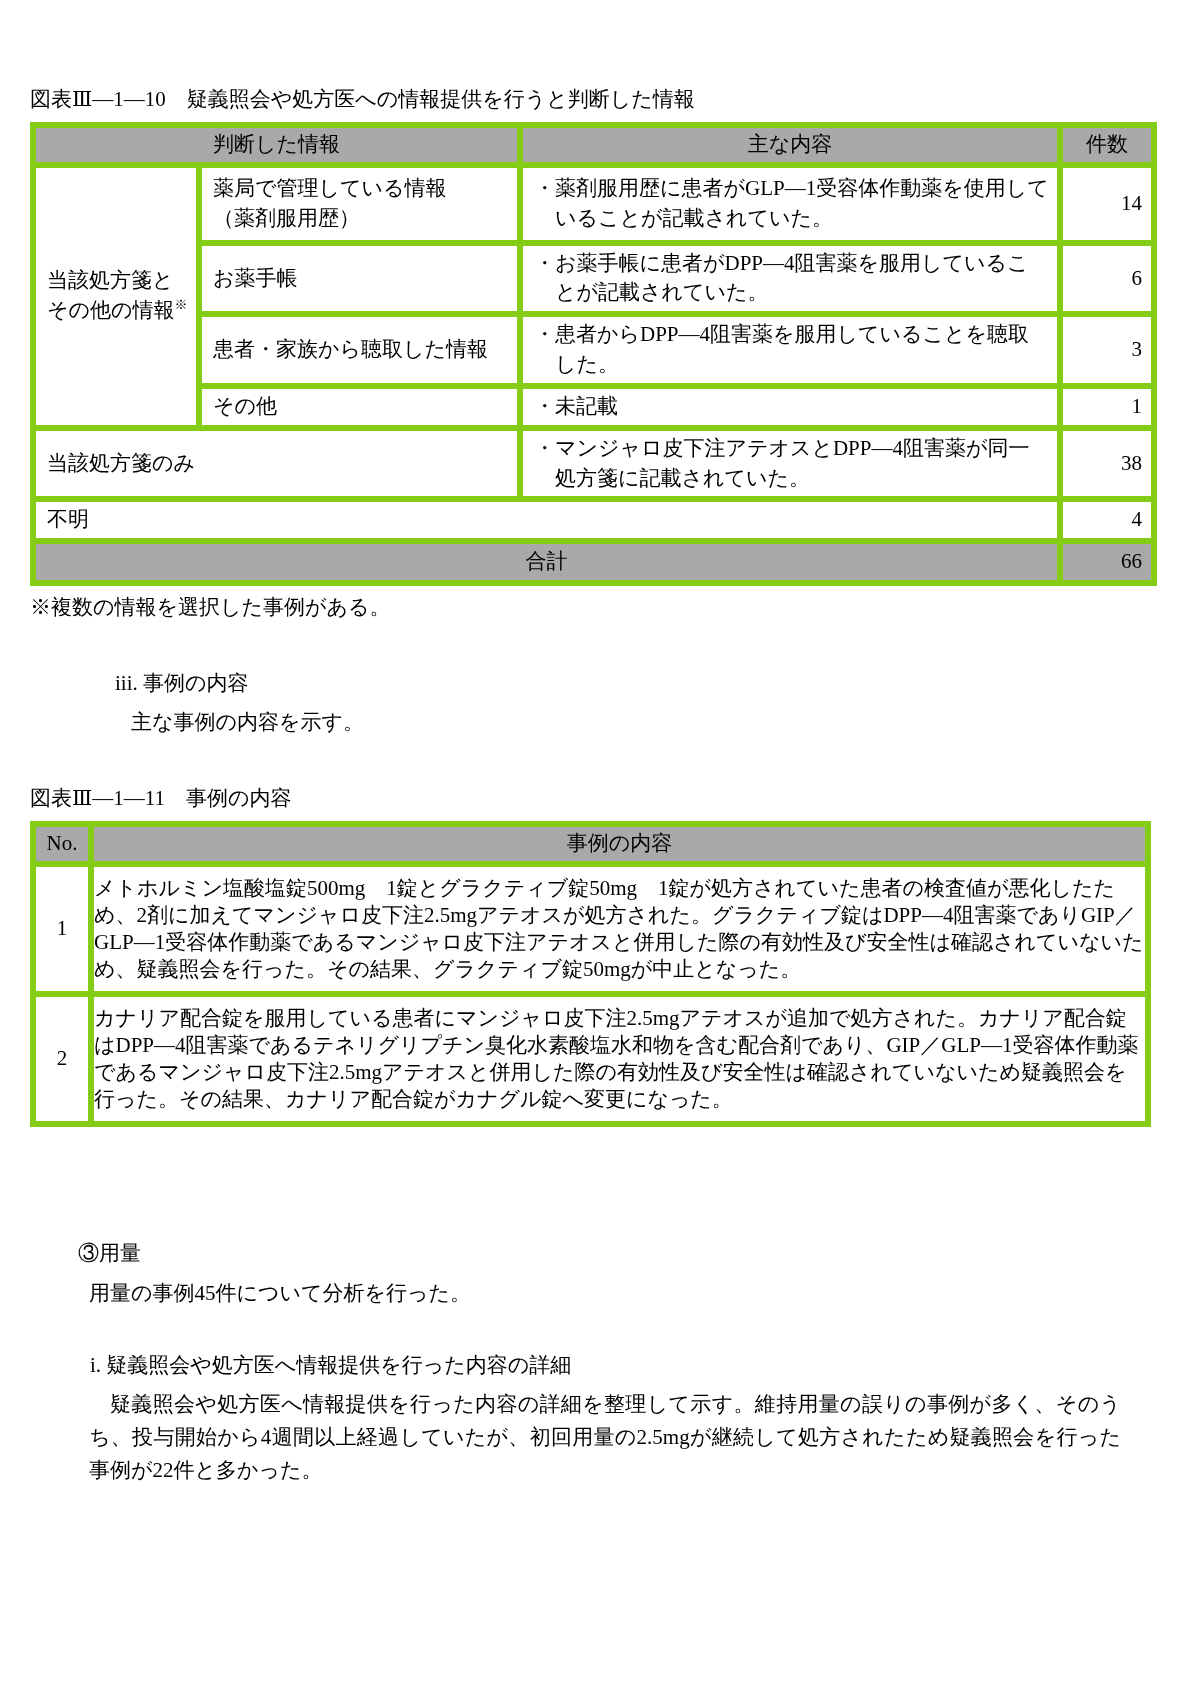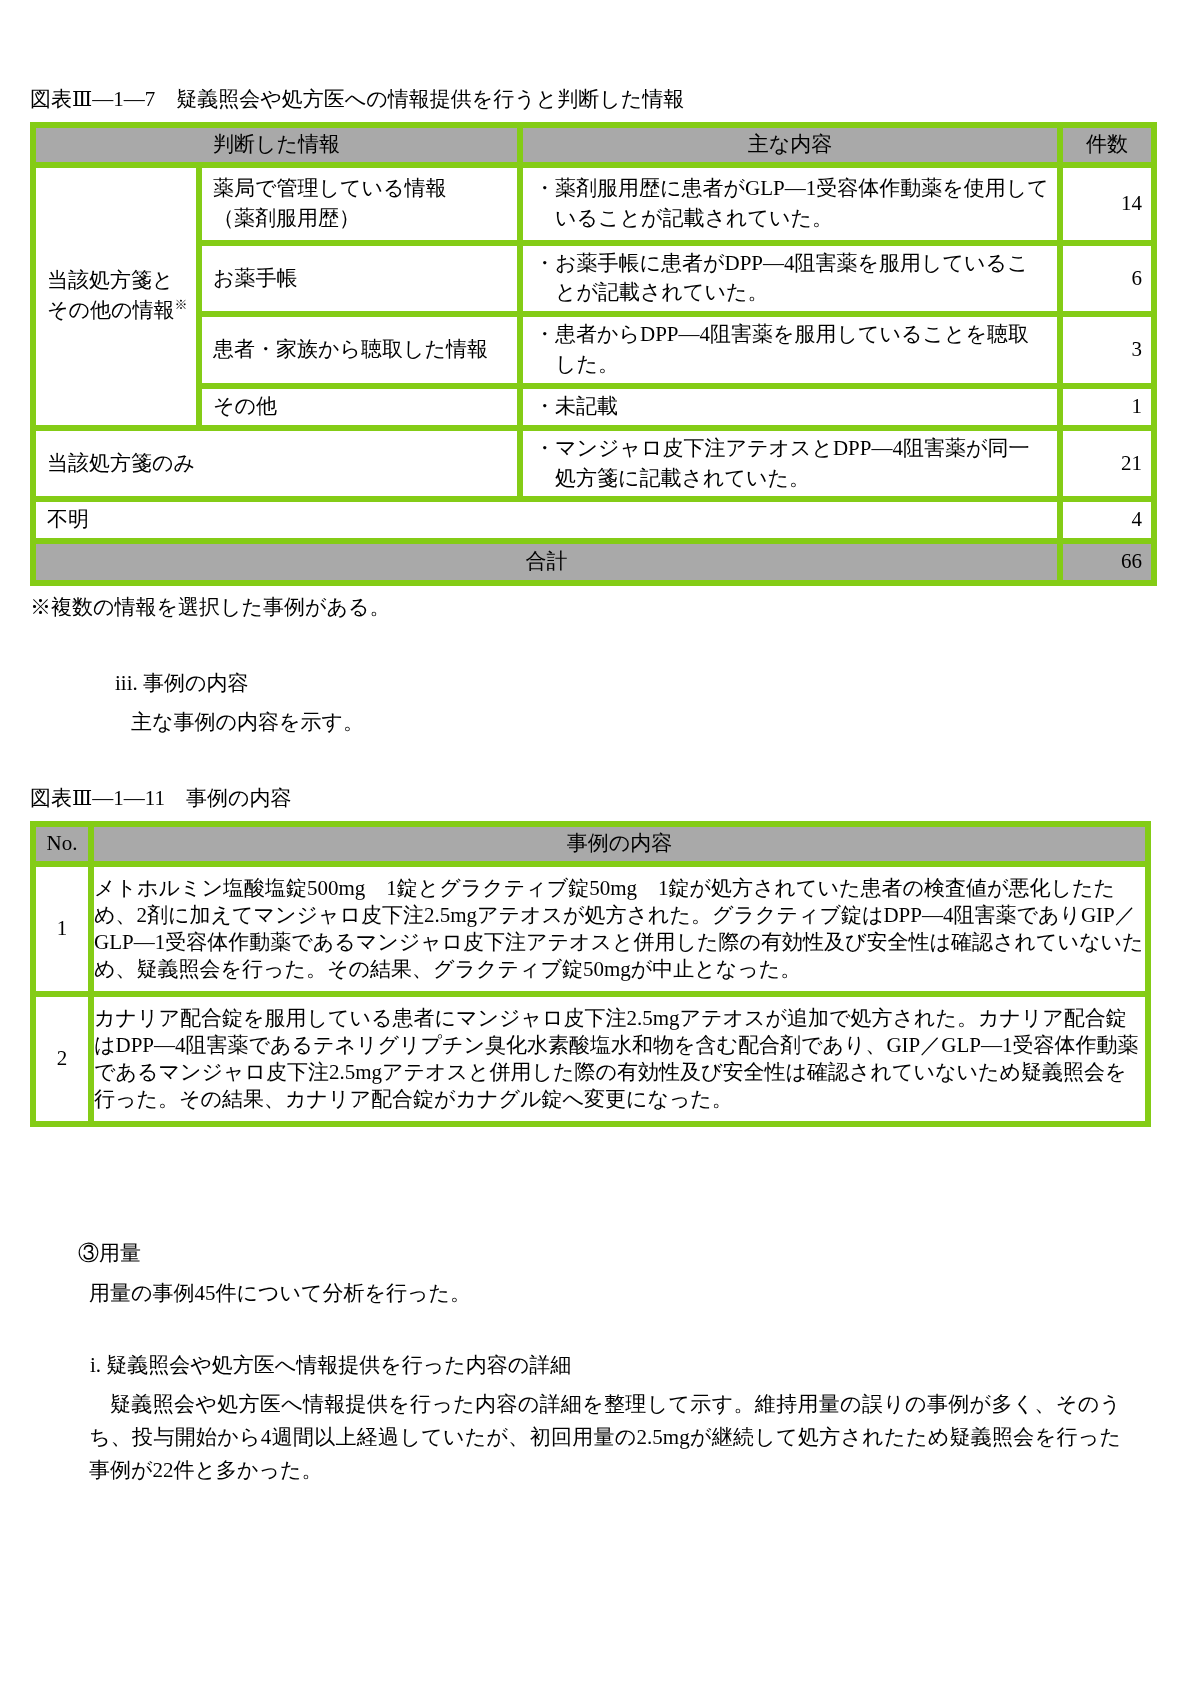--- a/index.html
+++ b/index.html
@@ -51,21 +51,21 @@
   .dose-head{margin:112px 0 0 48px;}
   .dose-body{margin:10px 0 0 59px;}
   .detail-head{margin:42px 0 0 60px;}
   .detail-para{margin:8px 0 0 59px;width:1032px;text-indent:21px;line-height:33px;text-align:justify;}
 </style>
 </head>
 <body>
 
 <div class="page">
 
-  <p class="fig-title">図表Ⅲ―1―7　疑義照会や処方医への情報提供を行うと判断した情報</p>
+  <p class="fig-title">図表Ⅲ―1―10　疑義照会や処方医への情報提供を行うと判断した情報</p>
 
   <table class="t1">
     <colgroup>
       <col class="col-group">
         <col class="col-sub">
         <col class="col-content">
         <col class="col-count">
     </colgroup>
     <tbody>
         <tr>
@@ -91,21 +91,21 @@
       <td class="count">3</td>
     </tr>
     <tr class="r4">
       <td class="sub">その他</td>
       <td class="content">・未記載</td>
       <td class="count">1</td>
     </tr>
     <tr class="r5">
       <td class="grp" colspan="2">当該処方箋のみ</td>
       <td class="content">・マンジャロ皮下注アテオスとDPP―4阻害薬が同一処方箋に記載されていた。</td>
-      <td class="count">21</td>
+      <td class="count">38</td>
     </tr>
     <tr class="r6">
       <td class="grp" colspan="3">不明</td>
       <td class="count">4</td>
     </tr>
     <tr class="total">
       <td class="total-label" colspan="3">合計</td>
       <td class="count">66</td>
     </tr>
   </tbody>

